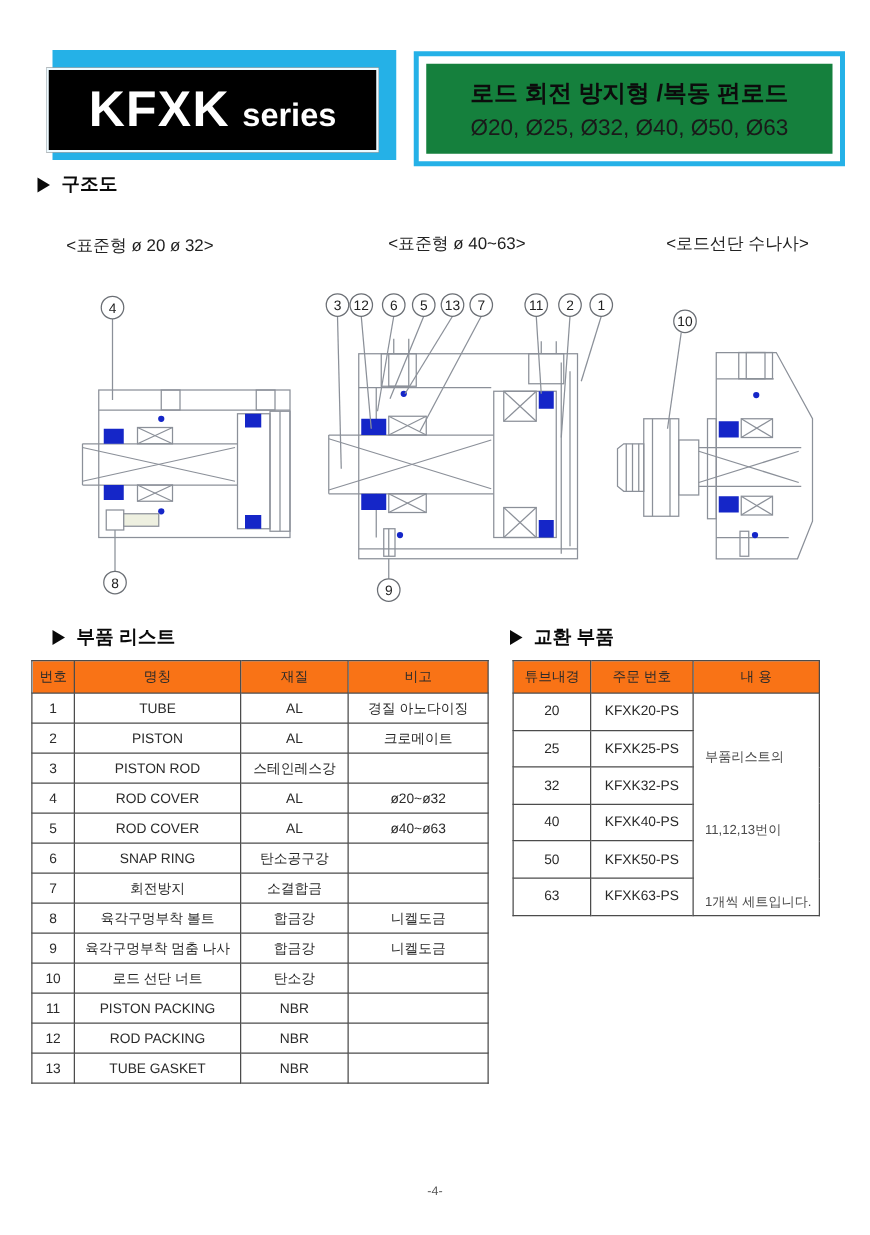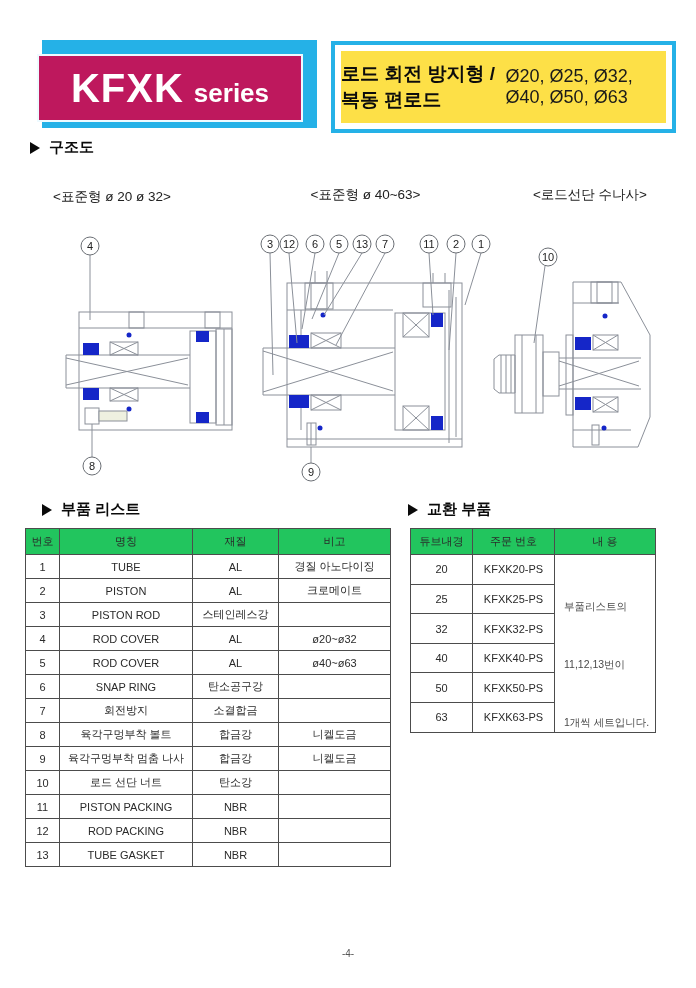--- a/index.html
+++ b/index.html
@@ -2,29 +2,29 @@
 <html><head>
 <meta charset="utf-8">
 <style>
   * { box-sizing: border-box; margin: 0; padding: 0; }
   body { background: #fff; font-family: "Liberation Sans", "DejaVu Sans", sans-serif; }
   .page { position: relative; width: 696px; height: 988px; background: #ffffff; overflow: hidden; }
 
   
   .brand-back { position: absolute; left: 42px; top: 40px; width: 275px; height: 88px; background: #25b1e7; }
   .brand-front { position: absolute; left: 37px; top: 54px; width: 266px; height: 68px;
-                 background: #be185d; border: 2px solid #eefaff;
+                 background: #000000; border: 2px solid #eefaff;
                  display: flex; align-items: baseline; justify-content: center; gap: 10px; padding-top: 12px; }
   .brand-main { color: #fff; font-weight: bold; font-size: 40px; letter-spacing: 1px; line-height: 1; }
   .brand-sub  { color: #fff; font-weight: bold; font-size: 26px; line-height: 1; text-align: right; }
 
   .title-box { position: absolute; left: 331px; top: 41px; width: 345px; height: 92px;
                background: #fff; border: 4px solid #25b1e7; padding: 6px; }
-  .title-panel { width: 100%; height: 100%; background: #fde047;
-                 display: flex; align-items: center; justify-content: center; gap: 4px; }
+  .title-panel { width: 100%; height: 100%; background: #15803d;
+                 display: flex; flex-direction: column; align-items: center; justify-content: center; gap: 4px; }
   .title-line1 { font-size: 19px; font-weight: bold; color: #0c0c0c; }
   .title-line2 { font-size: 18px; color: #1a1a1a; }
 
   
   .section-heading { position: absolute; display: flex; align-items: center; }
   .tri { width: 0; height: 0; border-left: 10px solid #0a0a0a;
          border-top: 6px solid transparent; border-bottom: 6px solid transparent; margin-right: 9px; }
   .section-heading .label { font-size: 15px; font-weight: bold; color: #0a0a0a; }
 
   
@@ -34,21 +34,21 @@
   .dwg { stroke: #8b9099; stroke-width: 1; fill: none; }
   .seal { fill: #1526c8; stroke: none; }
   .fillsoft { fill: #eef0e0; stroke: #8b9099; stroke-width: 1; }
   .callout-circle { fill: #fff; stroke: #6b6f75; stroke-width: 1; }
   .callout-text { fill: #222; font-size: 11px; font-family: "Liberation Sans", sans-serif; }
   .leader { stroke: #8b9099; stroke-width: 1; }
 
   
   table { border-collapse: collapse; table-layout: fixed; }
   th, td { border: 1px solid #4c4c4c; font-size: 11px; color: #2a2a2a; text-align: center; padding: 1px 2px; overflow: hidden; white-space: nowrap; }
-  th { background: #22c55e; font-weight: normal; height: 26px; }
+  th { background: #f97316; font-weight: normal; height: 26px; }
   td { background: #ffffff; height: 24px; }
   .parts-table { position: absolute; left: 25px; top: 528px; width: 365px; }
   .repl-table  { position: absolute; left: 410px; top: 528px; width: 245px; border-radius: 30px; }
   .note-cell { text-align: left; vertical-align: middle; padding-left: 9px; white-space: normal; }
   .note-line { font-size: 10.5px; color: #4a4a4a; line-height: 1.45; margin-top: 43px; }
 
   .page-footer { position: absolute; left: 0; right: 0; top: 948px; text-align: center; font-size: 10px; color: #555; }
 </style>
 </head>
 <body>

